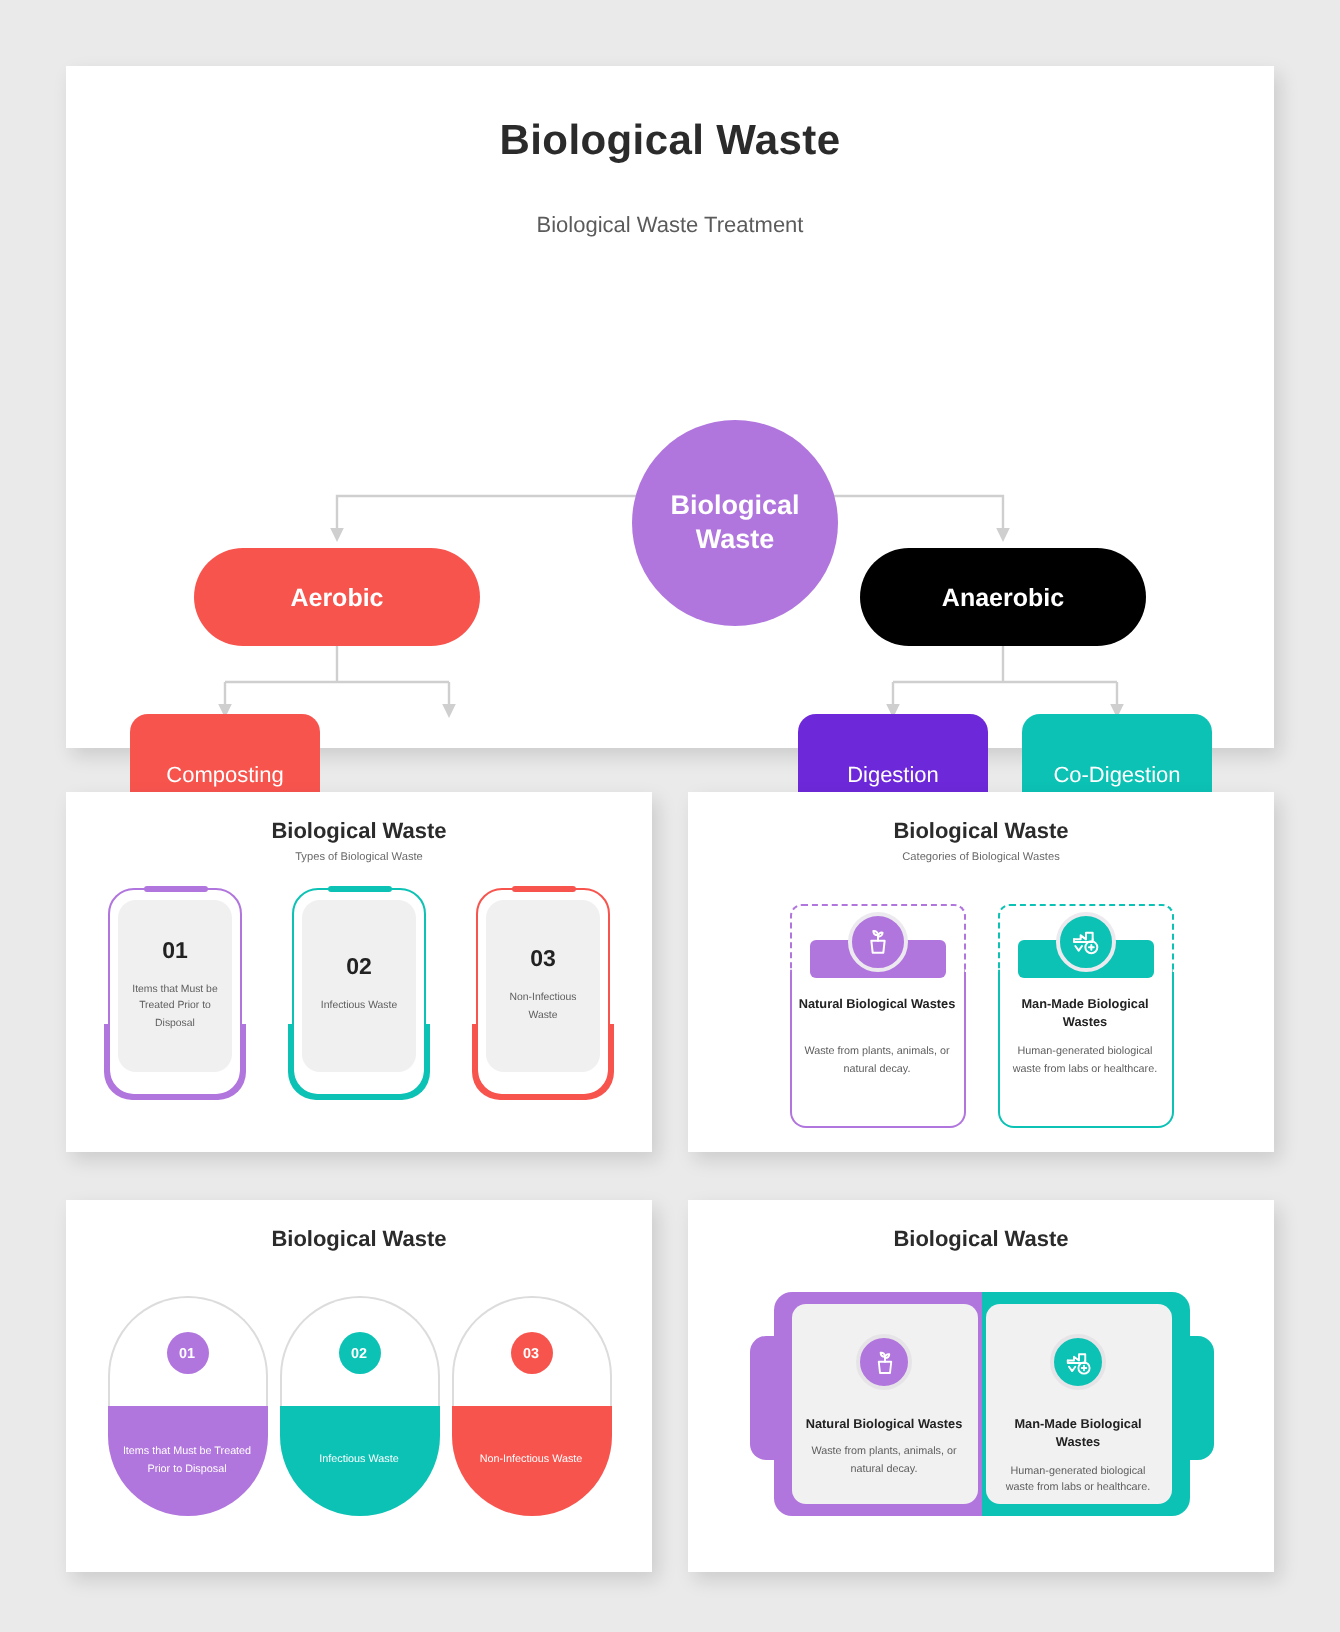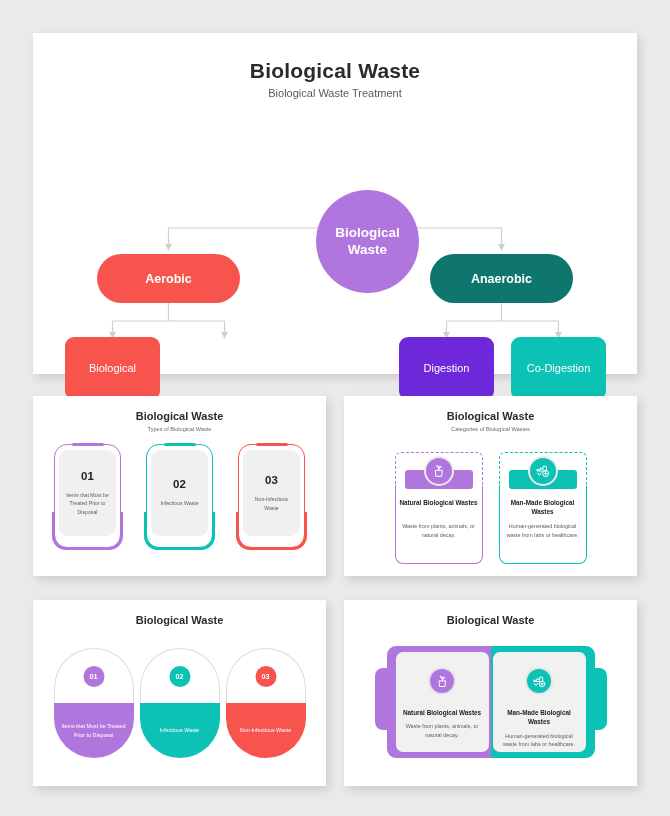--- a/index.html
+++ b/index.html
@@ -18,42 +18,42 @@
   }
 
   
   #slide-hero { left: 33px; top: 33px; width: 604px; height: 341px; }
 
   .hero-title {
     text-align: center; font-size: 21px; font-weight: bold;
     color: #2b2b2b; letter-spacing: .2px; margin-top: 26px;
   }
   .hero-sub {
-    text-align: center; font-size: 11px; color: #5b5b5b; margin-top: 4px;
+    text-align: center; font-size: 11px; color: #5b5b5b; margin-top: 24px;
   }
 
   .diagram { position: relative; width: 604px; height: 260px; }
 
   .node-circle {
     position: absolute; left: 283px; top: 91px;
     width: 103px; height: 103px; border-radius: 50%;
     background: #b175de;
     display: flex; align-items: center; justify-content: center;
     text-align: center; color: #fff; font-weight: bold; font-size: 13.5px;
     line-height: 1.25;
   }
 
   .node-pill {
     position: absolute; width: 143px; height: 49px;
     border-radius: 26px;
     display: flex; align-items: center; justify-content: center;
     color: #fff; font-weight: bold; font-size: 12.5px;
   }
   #pill-aerobic   { left: 64px;  top: 155px; background: #f8544e; }
-  #pill-anaerobic { left: 397px; top: 155px; background: #0f766e; text-align: right; }
+  #pill-anaerobic { left: 397px; top: 155px; background: #000000; text-align: right; }
 
   .node-box {
     position: absolute; width: 95px; height: 63px;
     border-radius: 9px;
     display: flex; align-items: center; justify-content: center;
     color: #fff; font-size: 11px; text-align: center; line-height: 1.3;
   }
   #box-composting  { left: 32px;  top: 238px; background: #f8544e; }
   #box-rotting     { left: 145px; top: 238px; background: #f8544e; }
   #box-digestion   { left: 366px; top: 238px; background: #6d28d9; }
@@ -202,21 +202,21 @@
       </div>
 
       <div class="node-pill" id="pill-aerobic">
         <span>Aerobic</span>
       </div>
       <div class="node-pill" id="pill-anaerobic">
         <span>Anaerobic</span>
       </div>
 
       <div class="node-box" id="box-composting">
-        <span>Biological</span>
+        <span>Composting</span>
       </div>
       <div class="node-box" id="box-digestion">
         <span>Digestion</span>
       </div>
       <div class="node-box" id="box-codigestion">
         <span>Co-Digestion</span>
       </div>
     </div>
   </div>
 

